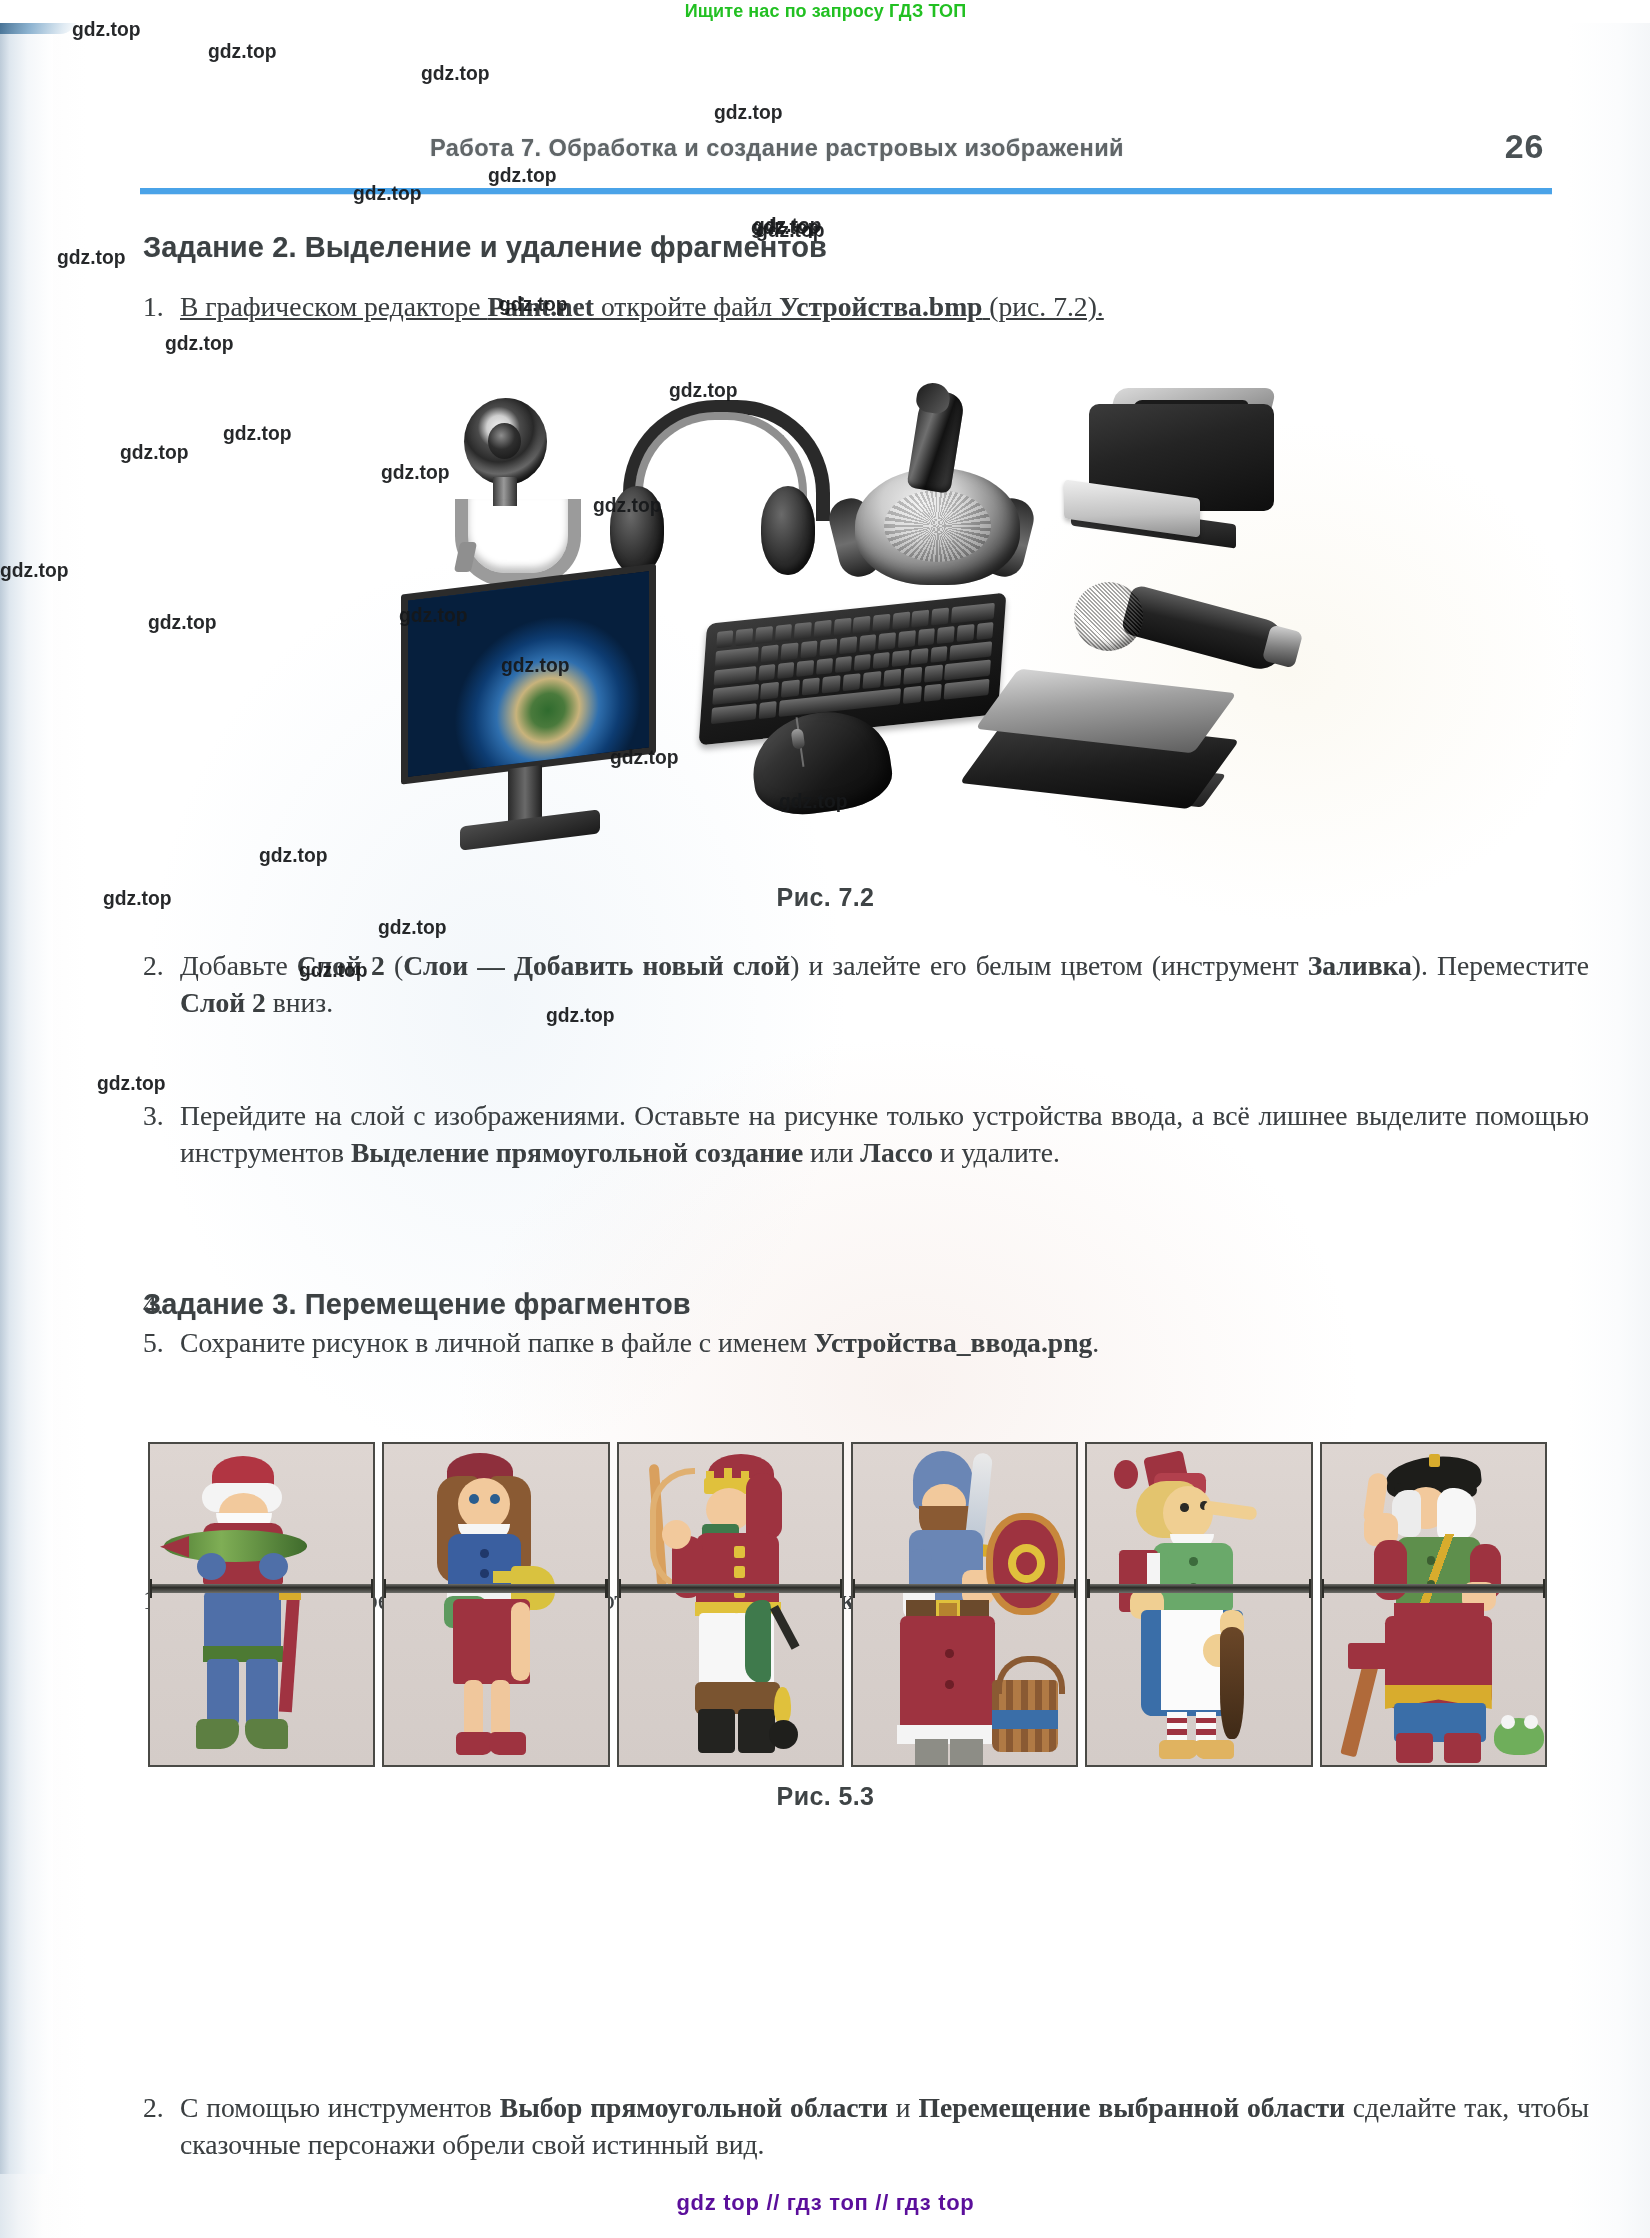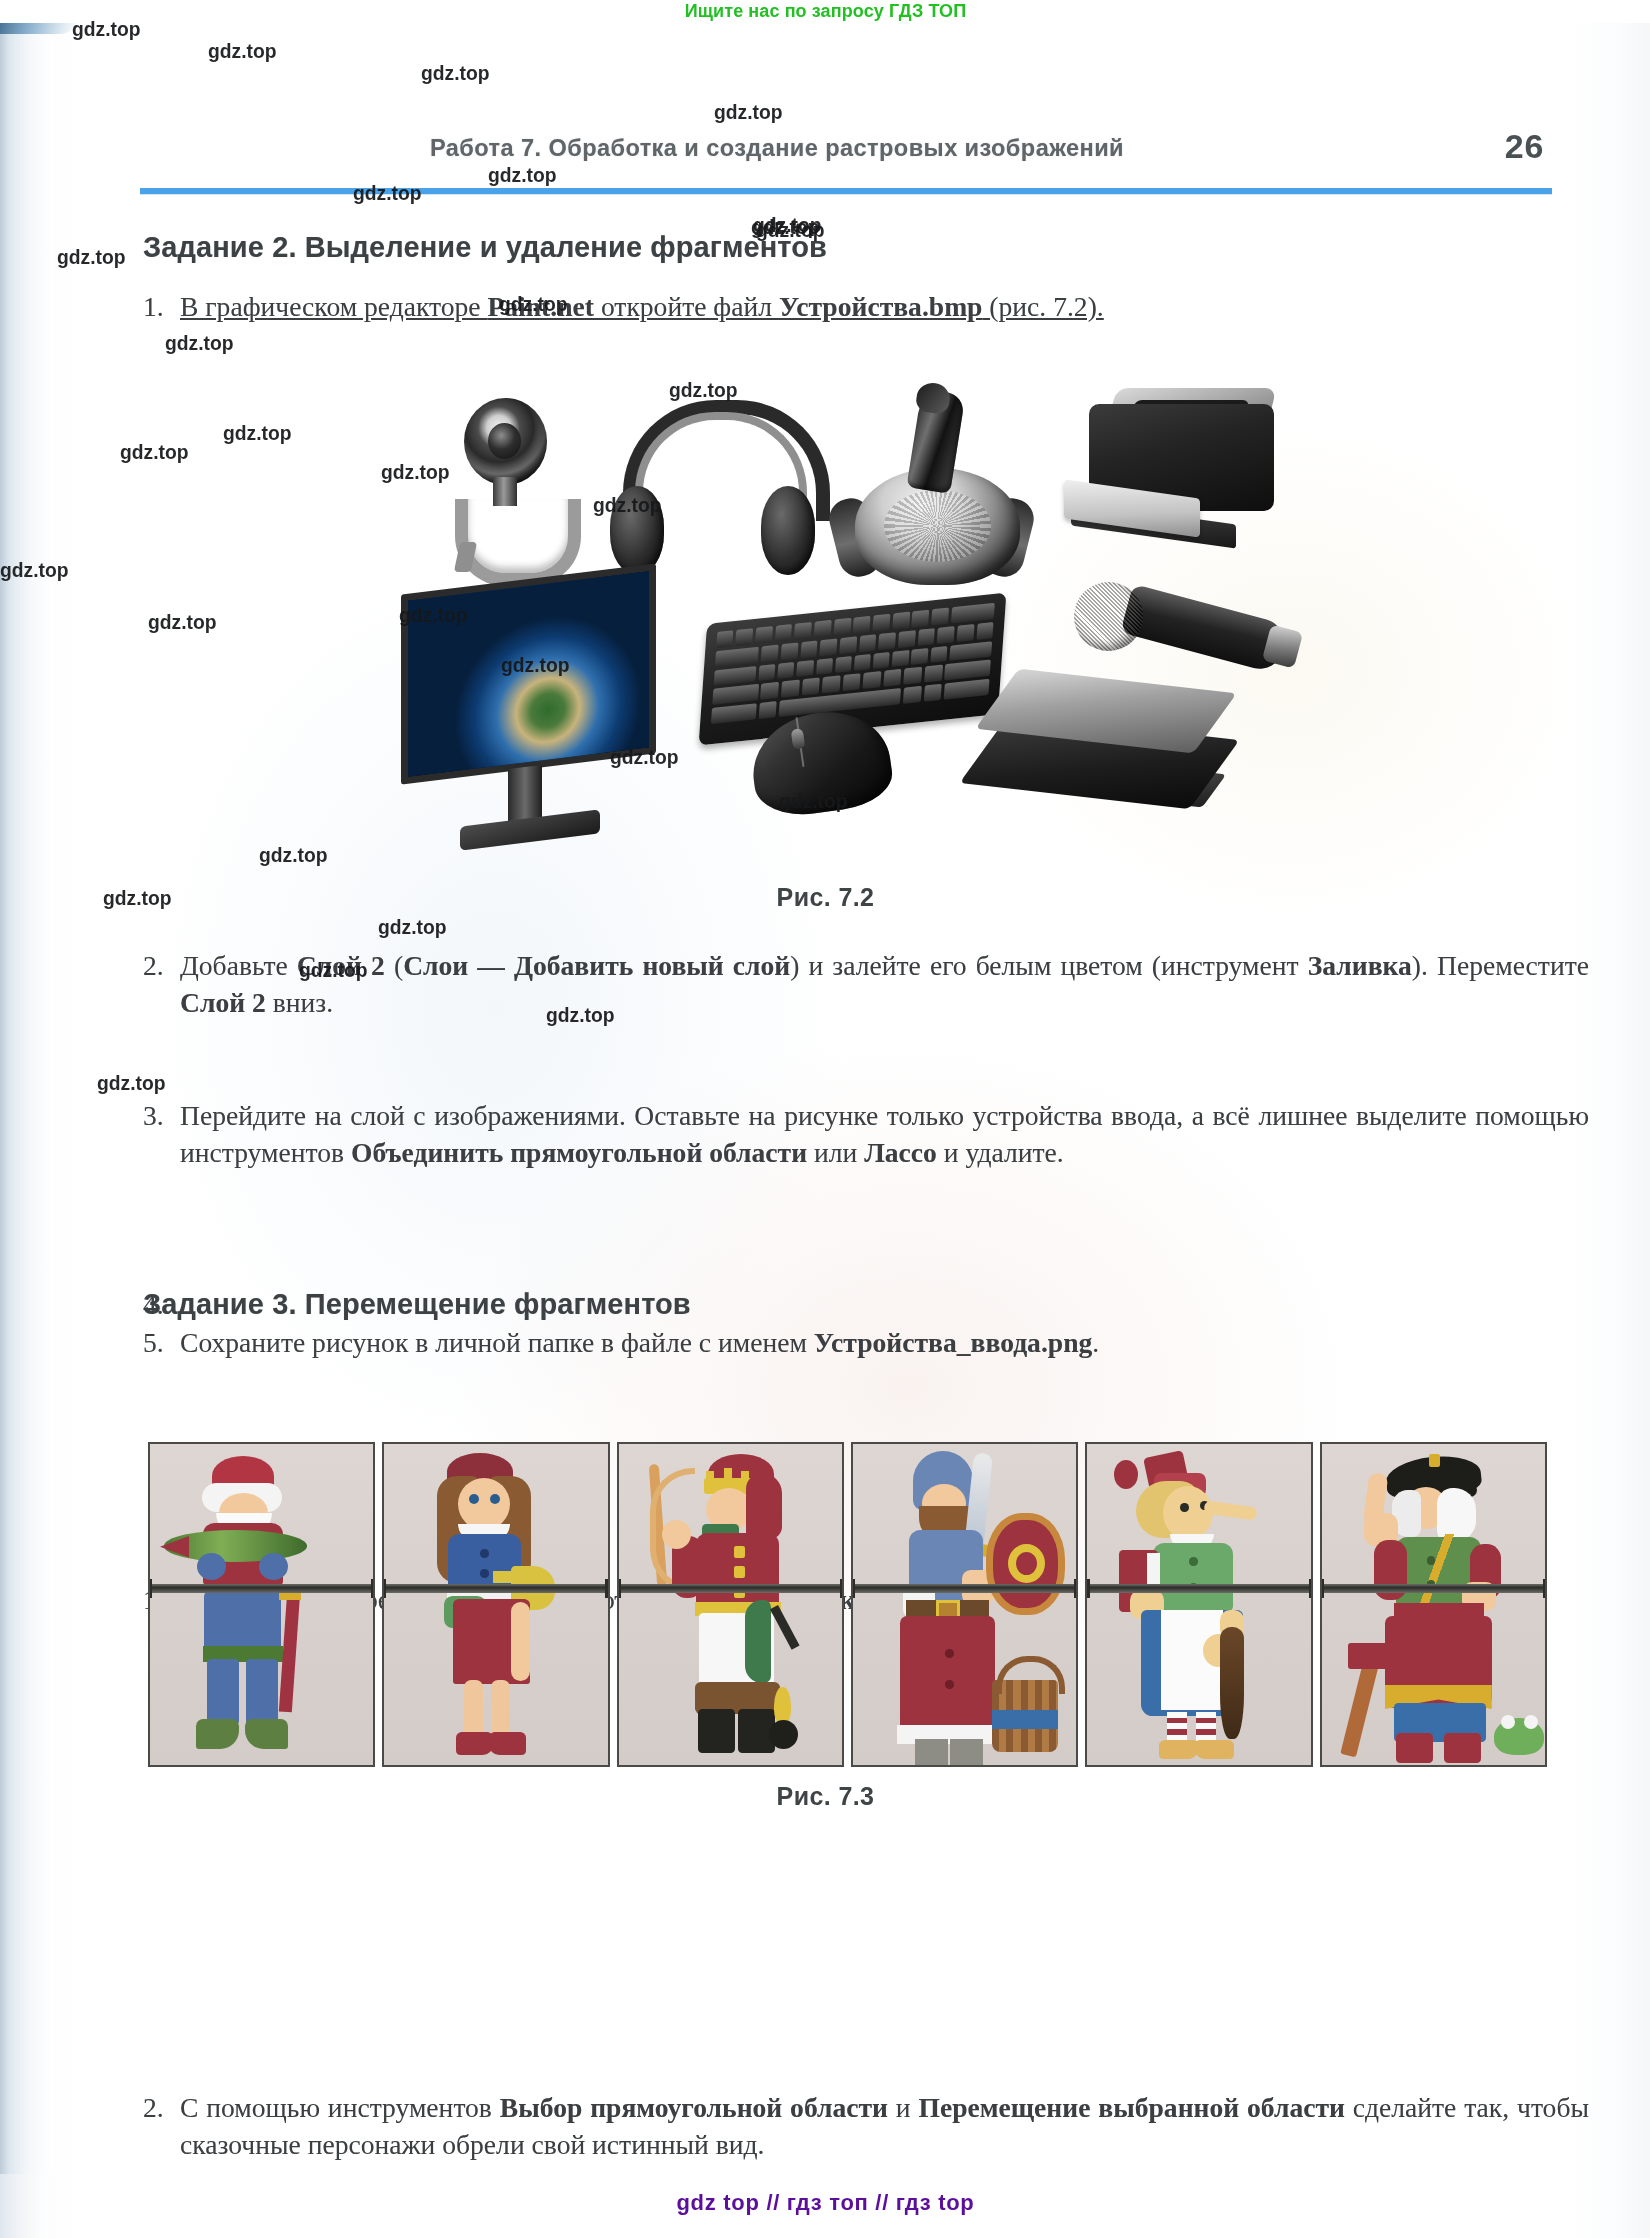--- a/index.html
+++ b/index.html
@@ -458,21 +458,21 @@
 
 <div class="figcap" style="top:883px;">Рис. 7.2</div>
 
 <div class="col li" style="top:910px;">
   <span class="num">2.</span>
   <span>Добавьте <b>Слой 2</b> (<b>Слои — Добавить новый слой</b>) и залейте его белым цветом (инструмент <b>Заливка</b>). Переместите <b>Слой 2</b> вниз.</span>
 </div>
 
 <div class="col li" style="top:986px;">
   <span class="num">3.</span>
-  <span>Перейдите на слой с изображениями. Оставьте на рисунке только устройства ввода, а всё лишнее выделите помощью инструментов <b>Объединить прямоугольной области</b> или <b>Лассо</b> и удалите.</span>
+  <span>Перейдите на слой с изображениями. Оставьте на рисунке только устройства ввода, а всё лишнее выделите помощью инструментов <b>Выделение прямоугольной создание</b> или <b>Лассо</b> и удалите.</span>
 </div>
 
 <div class="col li" style="top:1101px;">
   <span class="num">4.</span>
 </div>
 
 <div class="col li" style="top:1139px;">
   <span class="num">5.</span>
   <span>Сохраните рисунок в личной папке в файле с именем <b>Устройства_ввода.png</b>.</span>
 </div>
@@ -653,21 +653,21 @@
       <div style="left:31.5px;top:206px;width:15.8px;height:107px;background:#b06a3a;transform:rotate(14deg);border-radius:2.9px;"></div>
       <div style="left:26px;top:199px;width:40px;height:26px;background:#9e3340;border-radius:2.9px;"></div>
       <div style="left:172px;top:274px;width:50px;height:37px;border-radius:50% 50% 40% 40%;background:#6fae5b;"></div>
       <div style="left:179px;top:271px;width:14.3px;height:14.3px;border-radius:50%;background:#f4f4f4;"></div>
       <div style="left:202px;top:271px;width:14.3px;height:14.3px;border-radius:50%;background:#f4f4f4;"></div>
     </div>
     <div class="bar"></div>
   </div>
 </div>
 
-<div class="figcap" style="top:1782px;">Рис. 7.3</div>
+<div class="figcap" style="top:1782px;">Рис. 5.3</div>
 
 <div class="col li" style="top:1830px;">
   <span class="num">2.</span>
   <span>С помощью инструментов <b>Выбор прямоугольной области</b> и <b>Перемещение выбранной области</b> сделайте так, чтобы сказочные персонажи обрели свой истинный вид.</span>
 </div>
 
 <div id="footer" style="color: rgb(91, 15, 155);">gdz top  //  гдз топ  //  гдз top</div>
 
 <div id="wm-layer">
     <div class="wm" style="left: 72px; top: 18.6px; font-size: 19.3px;">gdz.top</div>

